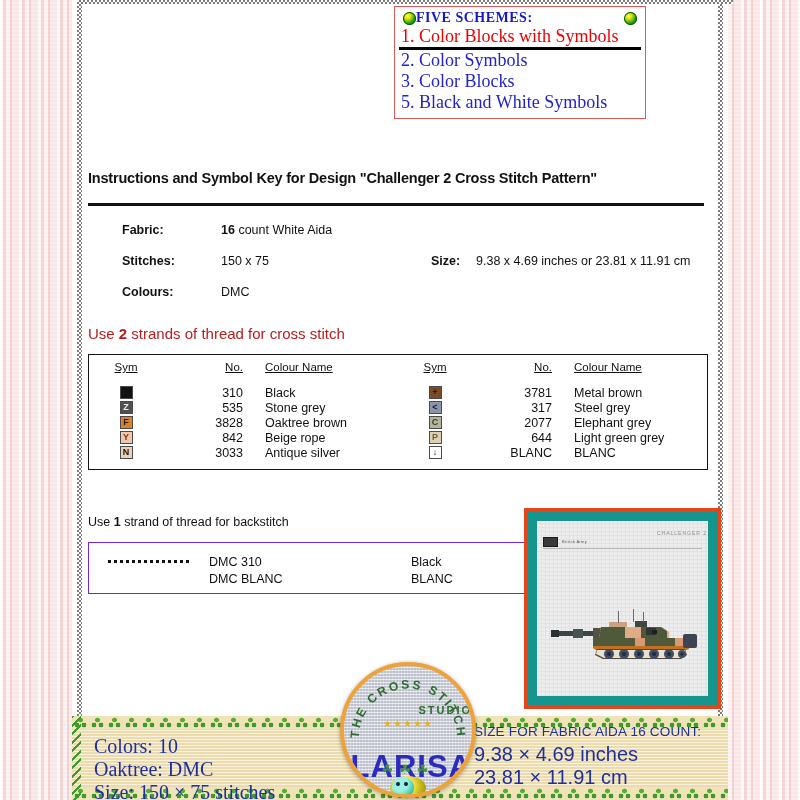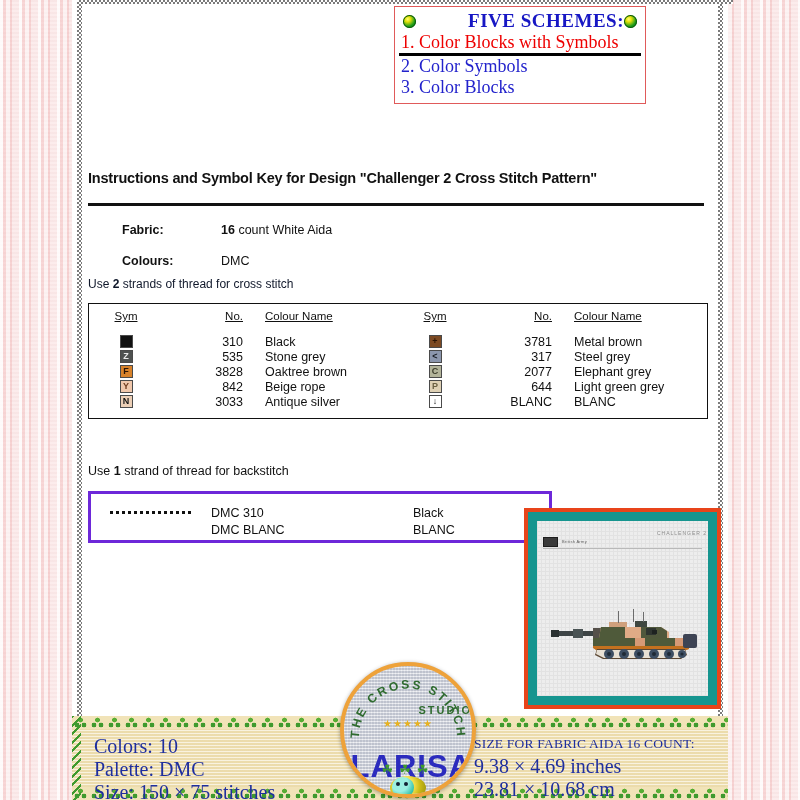--- a/index.html
+++ b/index.html
@@ -47,22 +47,22 @@
     position:absolute;left:394px;top:6px;width:252px;
     border:1px solid #e05a5a;background:#ffffff;
     padding:3px 4px 5px 4px;box-sizing:border-box;
     font-family:"Liberation Serif", serif;
   }
   #schemes .hdr{
     display:flex;align-items:center;justify-content:space-between;
     padding:0 4px;
   }
   #schemes .hdr .title{
-    flex:1;text-align:right;color:#1717c4;font-weight:bold;
-    font-size:19px;letter-spacing:.5px;
+    flex:1;text-align:left;color:#1717c4;font-weight:bold;
+    font-size:14px;letter-spacing:.5px;
   }
   .ball{
     width:13px;height:13px;border-radius:50%;
     background:radial-gradient(circle at 36% 32%, #fbff7a 0%, #e8e20a 22%, #1c9b1c 60%, #046604 100%);
     box-shadow:0 0 0 1px #0a5a0a inset;
     flex:0 0 auto;
   }
   #schemes ol{margin:0;padding:0;list-style:none;}
   #schemes li{
     font-size:18px;line-height:21px;color:#2323cc;padding-left:2px;
@@ -81,21 +81,21 @@
   #title-rule{height:3px;background:#111;margin-top:17px;width:616px;}
 
   
   .detail-row{display:flex;margin-top:17px;font-size:12.5px;color:#111;padding-left:34px;}
   .detail-row .lbl{font-weight:bold;width:99px;flex:0 0 99px;}
   .detail-row .val{flex:0 0 210px;}
   .detail-row .lbl2{font-weight:bold;flex:0 0 45px;}
   .detail-row .val2{}
   .b{font-weight:bold;}
 
-  .strands{margin-top:9px;font-size:12px;color:#0f172a;}
+  .strands{margin-top:26px;font-size:15px;color:#b91c1c;}
 
   
   #symtable{
     margin-top:12px;width:620px;border:1px solid #111;
     display:flex;box-sizing:border-box;background:#fff;
   }
   .symcol{flex:1 1 50%;padding:6px 0 9px 0;box-sizing:border-box;}
   .symcol:first-child{border-right:0;}
   .symhead{display:flex;font-size:11.5px;color:#111;padding-bottom:12px;}
   .symhead span{text-decoration:underline;}
@@ -109,21 +109,21 @@
   .swatch{
     width:13px;height:13px;border:1px solid #4a4a4a;box-sizing:border-box;
     display:flex;align-items:center;justify-content:center;
     font-size:9px;font-weight:bold;font-family:"Liberation Sans",sans-serif;
     line-height:1;overflow:hidden;position:relative;
   }
 
   
   #bs-note{margin-top:45px;font-size:12.5px;color:#111;}
   #bstable{
-    margin-top:13px;width:464px;border:3px solid #6d28d9;height:52px;
+    margin-top:13px;width:464px;border:1px solid #6d28d9;height:52px;
     box-sizing:border-box;position:relative;background:#fff;
   }
   .bsrow{display:flex;align-items:center;font-size:12.5px;color:#111;height:17px;}
   .bs-line{width:120px;flex:0 0 120px;display:flex;align-items:center;justify-content:center;}
   .bs-dots{
     width:82px;height:3px;
     background-image:repeating-linear-gradient(90deg,#111 0 3px,transparent 3px 6px);
   }
   .bs-dmc{width:120px;flex:0 0 120px;}
   .bs-name{flex:1;text-align:left;padding-left:82px;}
@@ -184,22 +184,22 @@
     position:absolute;left:0;top:0;width:9px;height:100%;
     background-image:
       repeating-linear-gradient(135deg,#3f9a2e 0 2px,transparent 2px 6px);
   }
   #foot-left{
     position:absolute;left:22px;top:19px;
     font-family:"Liberation Serif", serif;font-size:20px;color:#1f2f9e;
     line-height:23px;
   }
   #foot-right{
-    position:absolute;left:402px;top:16px;
-    font-family:Liberation Serif, serif;color:#1f2f9e;line-height:23px;
+    position:absolute;left:402px;top:4px;
+    font-family:Liberation Sans, sans-serif;color:#1f2f9e;line-height:23px;
   }
   #foot-right .cap{font-size:13.5px;letter-spacing:.2px;}
   #foot-right .big{font-size:20px;}
 
   
   #logo{
     position:absolute;left:340px;top:662px;width:136px;height:136px;
     border-radius:50%;
     background:
       repeating-linear-gradient(0deg, rgba(255,255,255,.5) 0 1px, rgba(170,175,190,.35) 1px 3px),
@@ -260,33 +260,40 @@
 <div id="schemes">
   <div class="hdr">
     <span class="ball"></span>
     <span class="title">FIVE SCHEMES:</span>
     <span class="ball"></span>
   </div>
   <ol>
     <li class="active" style="color: rgb(238, 0, 0);">1. Color Blocks with Symbols</li>
     <li style="color: rgb(35, 35, 204);">2. Color Symbols</li>
     <li style="color: rgb(35, 35, 204);">3. Color Blocks</li>
+    <li style="color: rgb(35, 35, 204);">5. Black and White Symbols</li>
   </ol>
 </div>
 
 <div id="doc">
 
   <div id="doc-title">Instructions and Symbol Key for Design "Challenger 2 Cross Stitch Pattern"</div>
   <div id="title-rule"></div>
 
   <div class="detail-row">
     <div class="lbl">Fabric:</div>
     <div class="val"><span class="b">16</span><span> count White Aida</span></div>
   </div>
 
+  <div class="detail-row">
+    <div class="lbl">Stitches:</div>
+    <div class="val">150 x 75</div>
+    <div class="lbl2">Size:</div>
+    <div class="val2">9.38 x 4.69 inches or 23.81 x 11.91 cm</div>
+  </div>
 
   <div class="detail-row">
     <div class="lbl">Colours:</div>
     <div class="val">DMC</div>
   </div>
 
   <div class="strands"><span>Use </span><span class="b">2</span><span> strands of thread for cross stitch</span></div>
 
   <div id="symtable">
 
@@ -476,28 +483,28 @@
   </div>
 </div>
 
 <div id="footer">
   <div class="vine top"></div>
   <div class="vine bottom"></div>
   <div class="zig"></div>
 
   <div id="foot-left" style="color: rgb(31, 47, 158);">
     <div>Colors: 10</div>
-    <div>Palette: DMC</div>
+    <div>Oaktree: DMC</div>
     <div>Size: 150 × 75 stitches</div>
   </div>
 
   <div id="foot-right" style="color: rgb(31, 47, 158);">
     <div class="cap">SIZE FOR FABRIC AIDA 16 COUNT:</div>
     <div class="big">9.38 × 4.69 inches</div>
-    <div class="big">23.81 × 10.68 cm</div>
+    <div class="big">23.81 × 11.91 cm</div>
   </div>
 </div>
 
 <div id="logo">
   <svg id="logo-arc" viewBox="0 0 136 136">
     <defs>
       <path id="arcpath" d="M 16 76 A 52 52 0 0 1 120 76" fill="none"></path>
     </defs>
     <text font-family="Liberation Sans, sans-serif" font-size="13" font-weight="bold" fill="#2f6b2f" letter-spacing="2.4">
       <textPath href="#arcpath" startOffset="50%" text-anchor="middle">THE CROSS STITCH</textPath>

